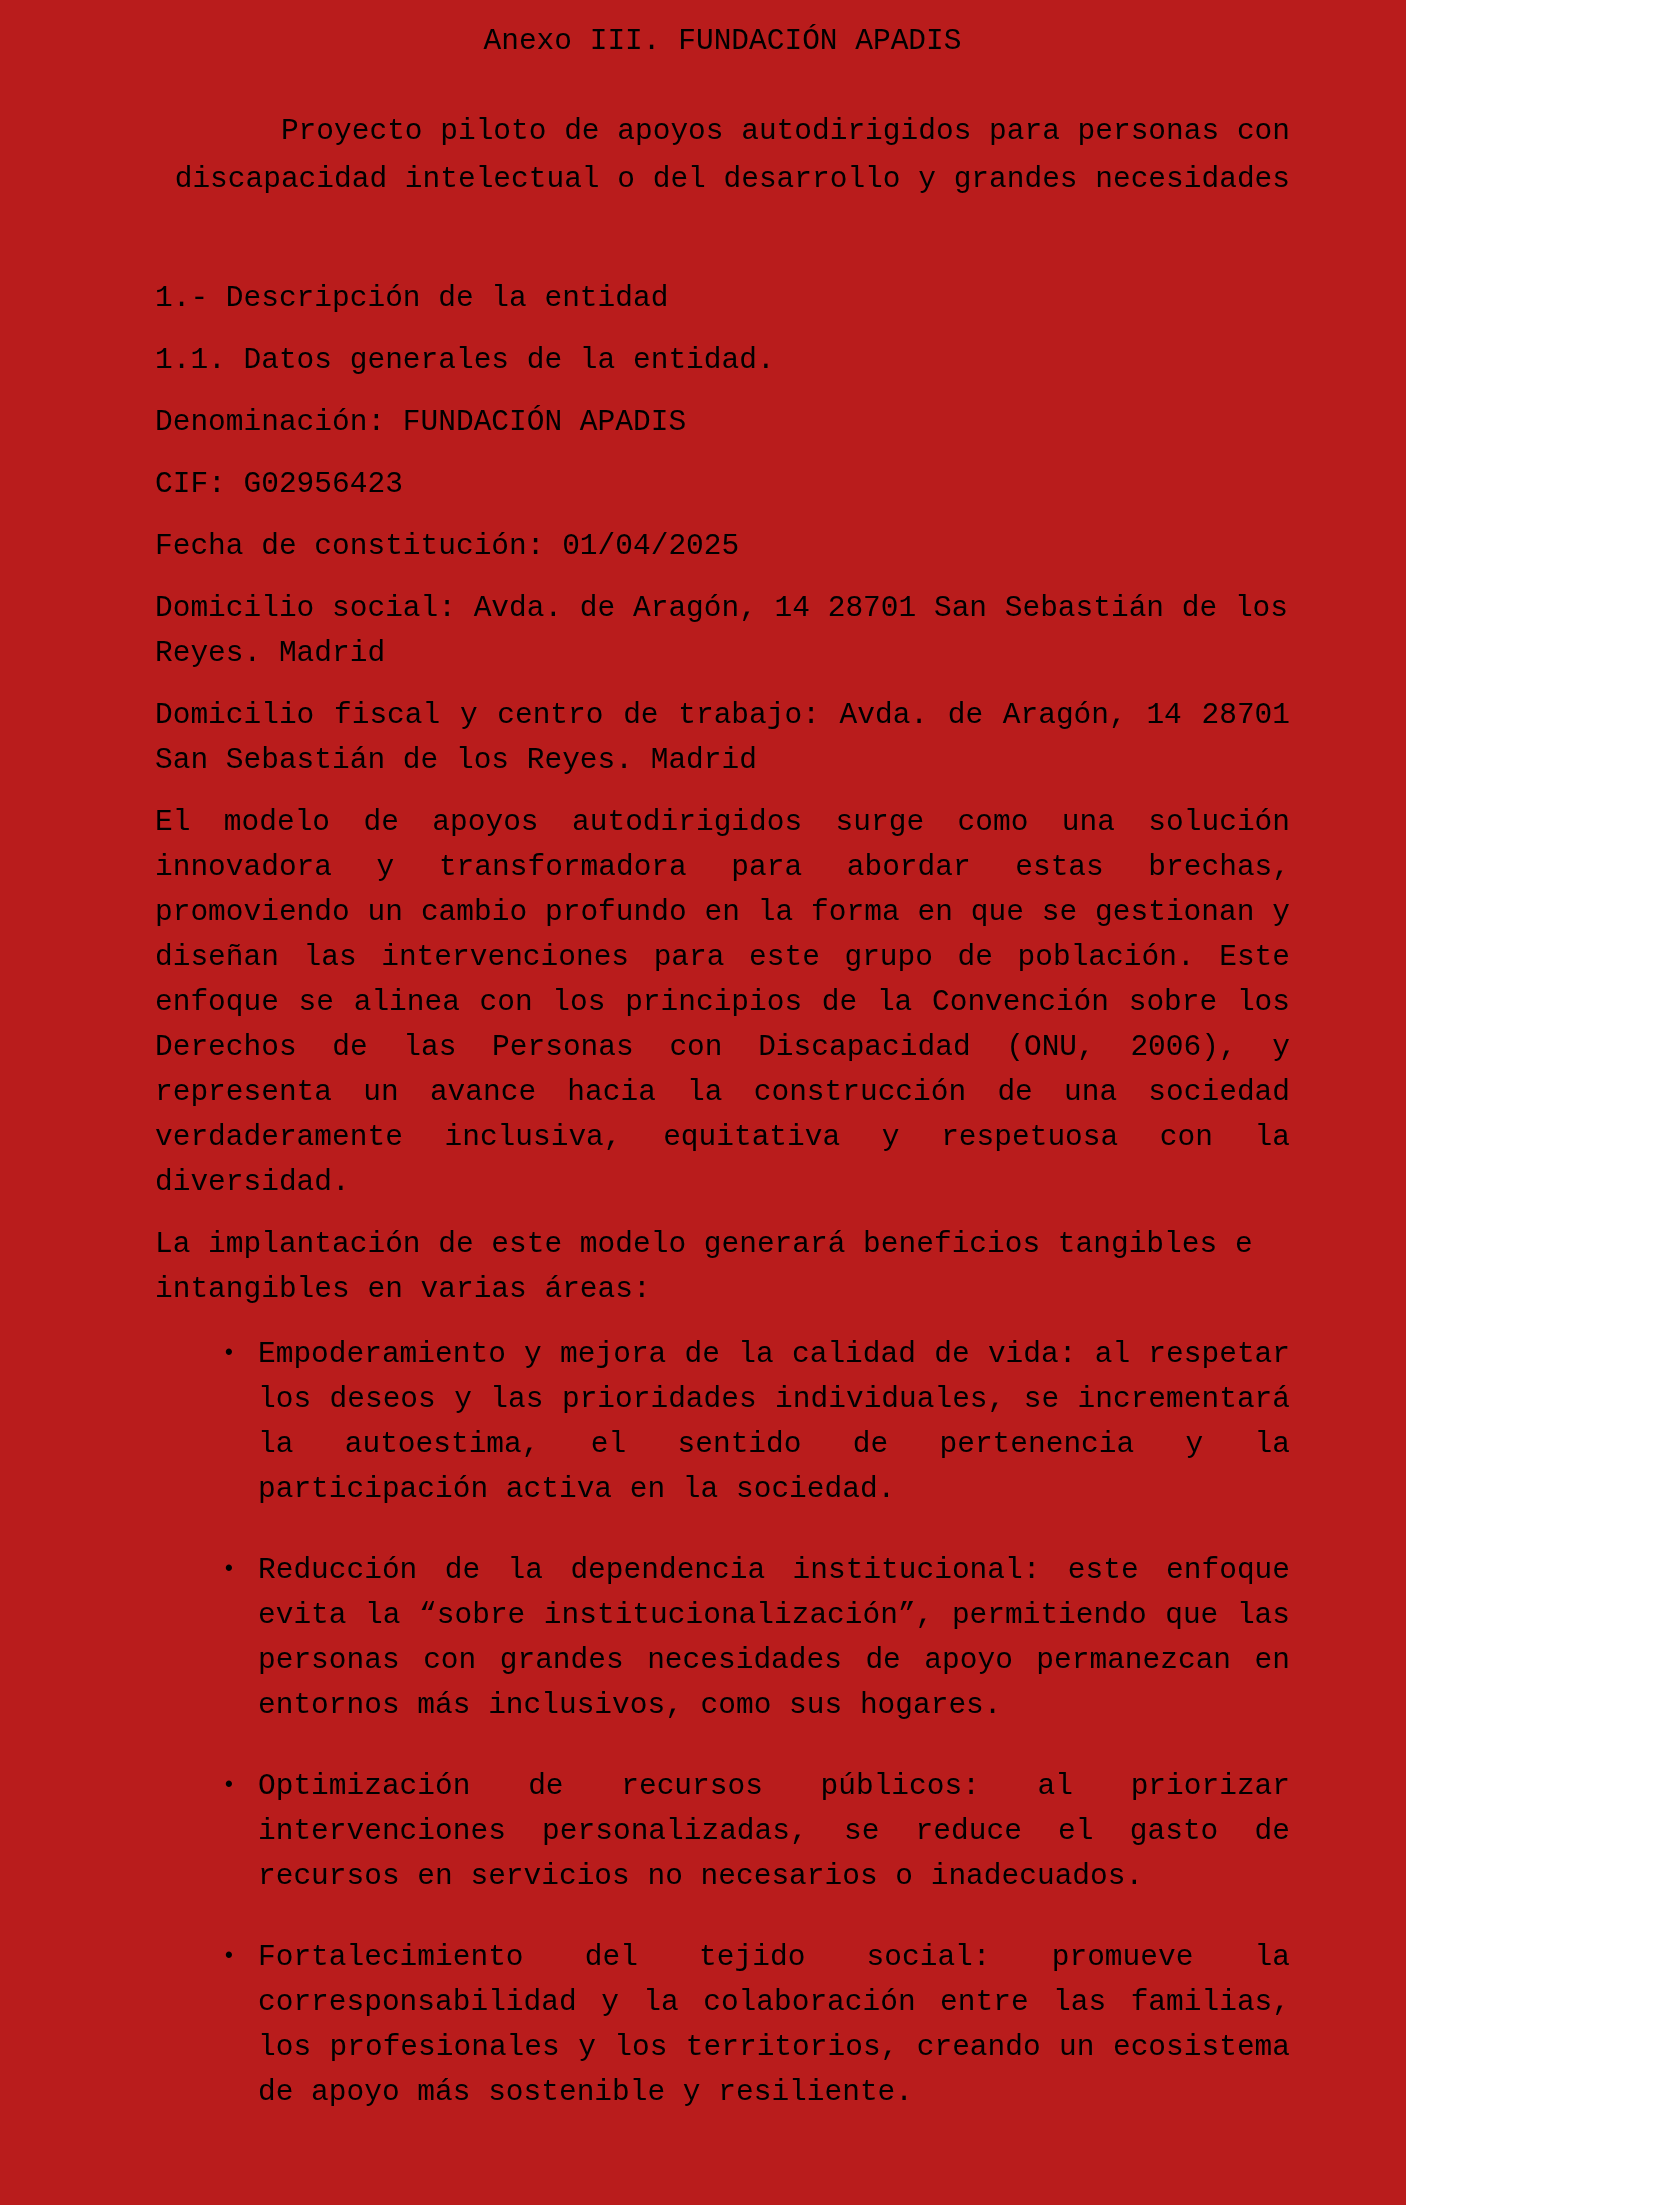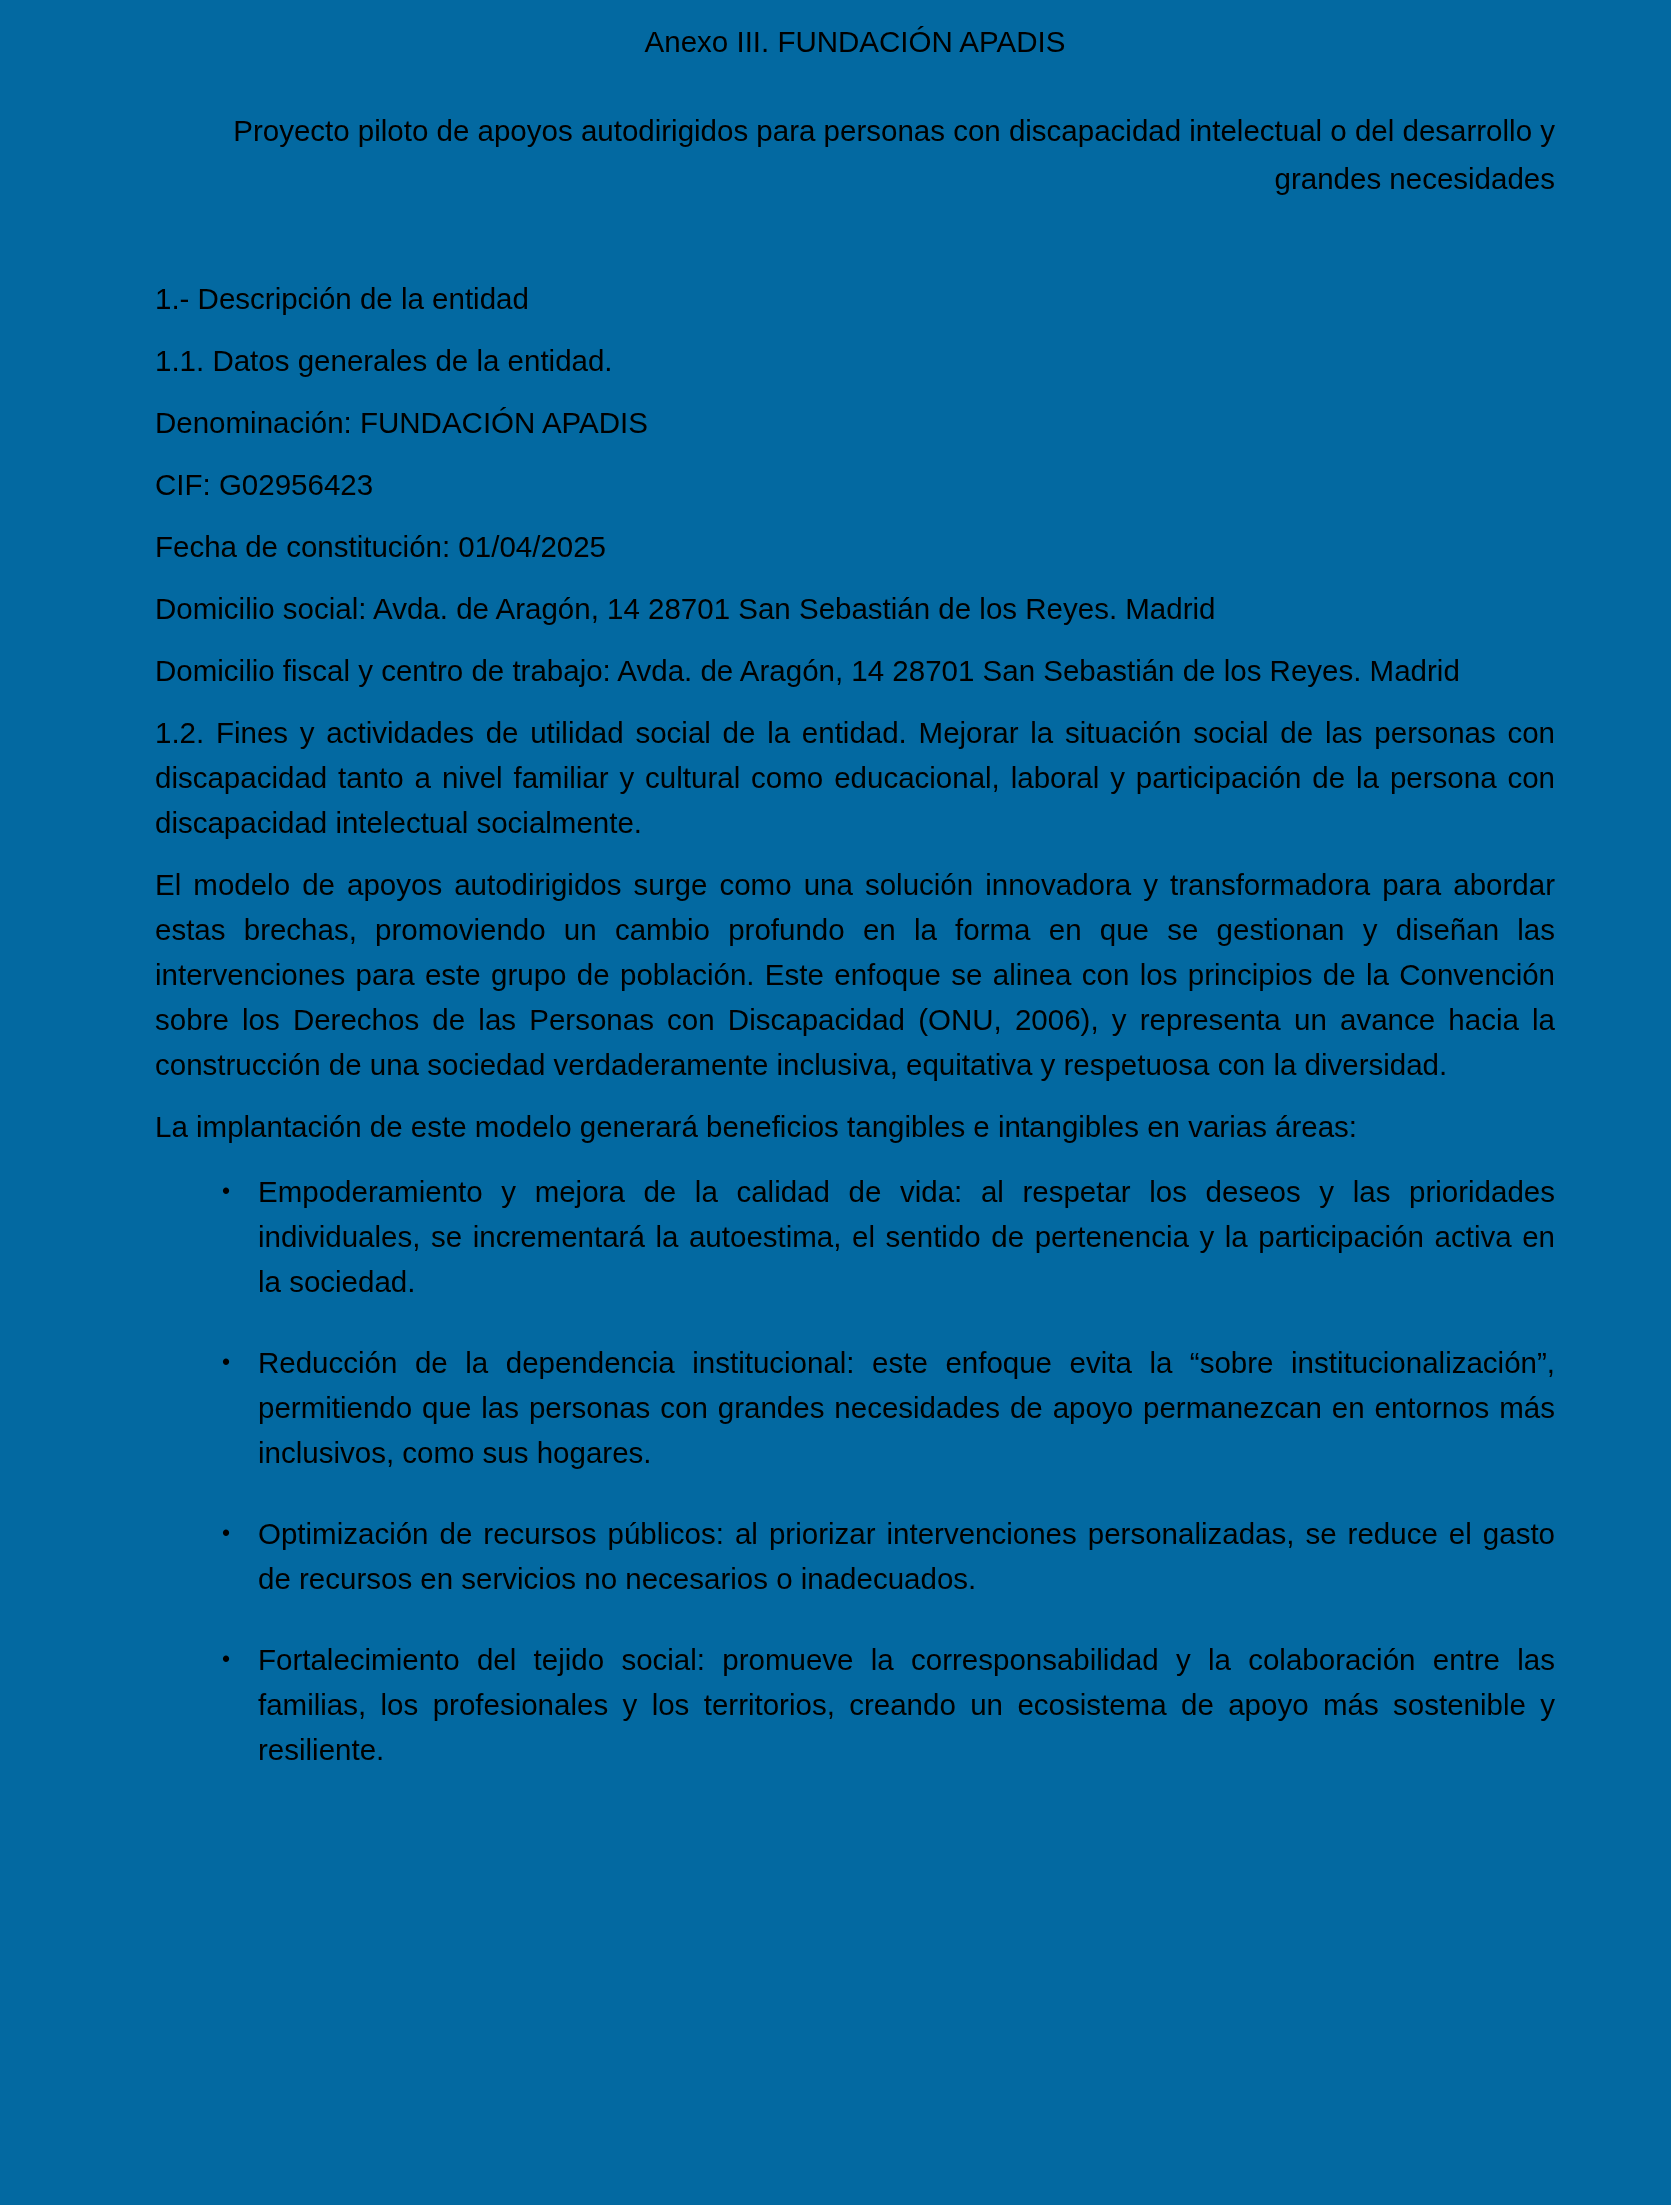--- a/index.html
+++ b/index.html
@@ -2,25 +2,25 @@
 <html lang="es" style="font-size:12.4px"><head>
 <meta charset="utf-8">
 <style>
   html, body {
     margin: 0;
     padding: 0;
     background: #ffffff;
   }
   .page {
     position: relative;
-    width: 1671px;
+    width: 1406px;
     height: 2205px;
-    background: #0369a1;
+    background: #b91c1c;
     color: #000000;
-    font-family: Liberation Sans, sans-serif;
+    font-family: Liberation Mono, monospace;
     font-size: 29.5px;
     line-height: 45px;
     box-sizing: border-box;
     padding: 18.6px 116px 31px 155px;
     overflow: hidden;
   }
   .title {
     text-align: center;
     font-weight: 400;
     font-size: 29.5px;
@@ -75,21 +75,20 @@
 
   <p class="line">Fecha de constitución: 01/04/2025</p>
 
   <p class="line">Domicilio social: Avda. de Aragón, 14 28701 San Sebastián de los Reyes. Madrid</p>
 
   <p class="line justify">Domicilio fiscal y centro de trabajo: Avda. de Aragón, 14 28701 San Sebastián de los Reyes. Madrid</p>
 
 
 
 
-  <p class="line justify">1.2. Fines y actividades de utilidad social de la entidad. Mejorar la situación social de las personas con discapacidad tanto a nivel familiar y cultural como educacional, laboral y participación de la persona con discapacidad intelectual socialmente.</p>
 
 
   <p class="line justify">El modelo de apoyos autodirigidos surge como una solución innovadora y transformadora para abordar estas brechas, promoviendo un cambio profundo en la forma en que se gestionan y diseñan las intervenciones para este grupo de población. Este enfoque se alinea con los principios de la Convención sobre los Derechos de las Personas con Discapacidad (ONU, 2006), y representa un avance hacia la construcción de una sociedad verdaderamente inclusiva, equitativa y respetuosa con la diversidad.</p>
 
   <p class="line">La implantación de este modelo generará beneficios tangibles e intangibles en varias áreas:</p>
 
   <ul class="bullet-list">
     <li>
       <span class="bullet-glyph">•</span>
       <span>Empoderamiento y mejora de la calidad de vida: al respetar los deseos y las prioridades individuales, se incrementará la autoestima, el sentido de pertenencia y la participación activa en la sociedad.</span>

